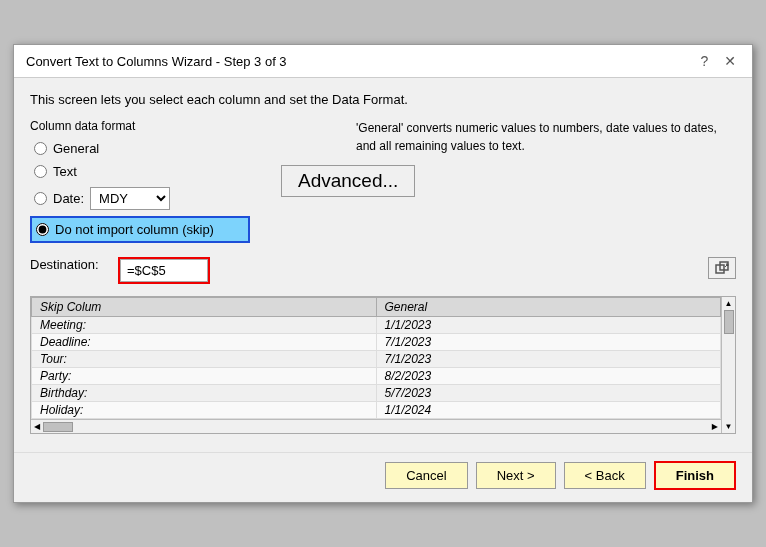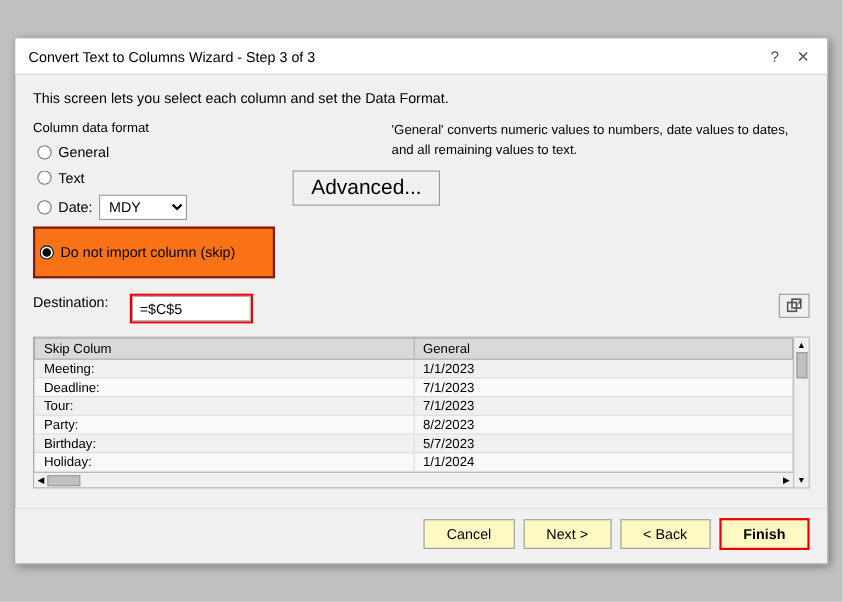--- a/index.html
+++ b/index.html
@@ -50,21 +50,21 @@
     .dialog-body {
       padding: 14px 16px 8px 16px;
       flex: 1;
     }
     .desc-text {
       margin-bottom: 12px;
       color: #000;
     }
     .main-area {
       display: flex;
-      gap: 16px;
+      gap: 31px;
       margin-bottom: 10px;
     }
     .left-panel {
       width: 220px;
       flex-shrink: 0;
     }
     .right-panel {
       flex: 1;
       display: flex;
       flex-direction: column;
@@ -77,23 +77,23 @@
       margin-bottom: 6px;
     }
     .radio-row {
       display: flex;
       align-items: center;
       gap: 6px;
       margin-bottom: 4px;
       padding: 2px 4px;
     }
     .radio-row.highlighted {
-      border: 2px solid #7f1d1d;
-      padding: 14px 4px;
-      background: #f97316;
+      border: 2px solid #1d4ed8;
+      padding: 4px 4px;
+      background: #7dd3fc;
     }
     .radio-row input[type="radio"] {
       cursor: pointer;
       accent-color: #000;
     }
     .radio-label {
       font-size: 13px;
       color: #000;
     }
     .date-row {
@@ -134,21 +134,21 @@
       min-width: 80px;
     }
     .dest-input-wrap {
       border: 2px solid #e00;
       display: inline-block;
     }
     .dest-input {
       border: 1px solid #aaa;
       padding: 3px 6px;
       font-size: 13px;
-      width: 108px;
+      width: 88px;
       background: #fff;
       outline: none;
     }
     .dest-icon {
       border: 1px solid #999;
       background: #f0f0f0;
       padding: 3px 6px;
       cursor: pointer;
       display: flex;
       align-items: center;
@@ -160,20 +160,21 @@
     }
     .preview-label {
       font-size: 13px;
       color: #000;
       margin-bottom: 6px;
     }
     .preview-table {
       width: 100%;
       border-collapse: collapse;
       font-size: 12px;
+      font-style: italic;
     }
     .preview-table th {
       background: #d9d9d9;
       border: 1px solid #aaa;
       padding: 2px 8px;
       text-align: left;
       font-weight: normal;
       font-size: 12px;
       white-space: nowrap;
     }

